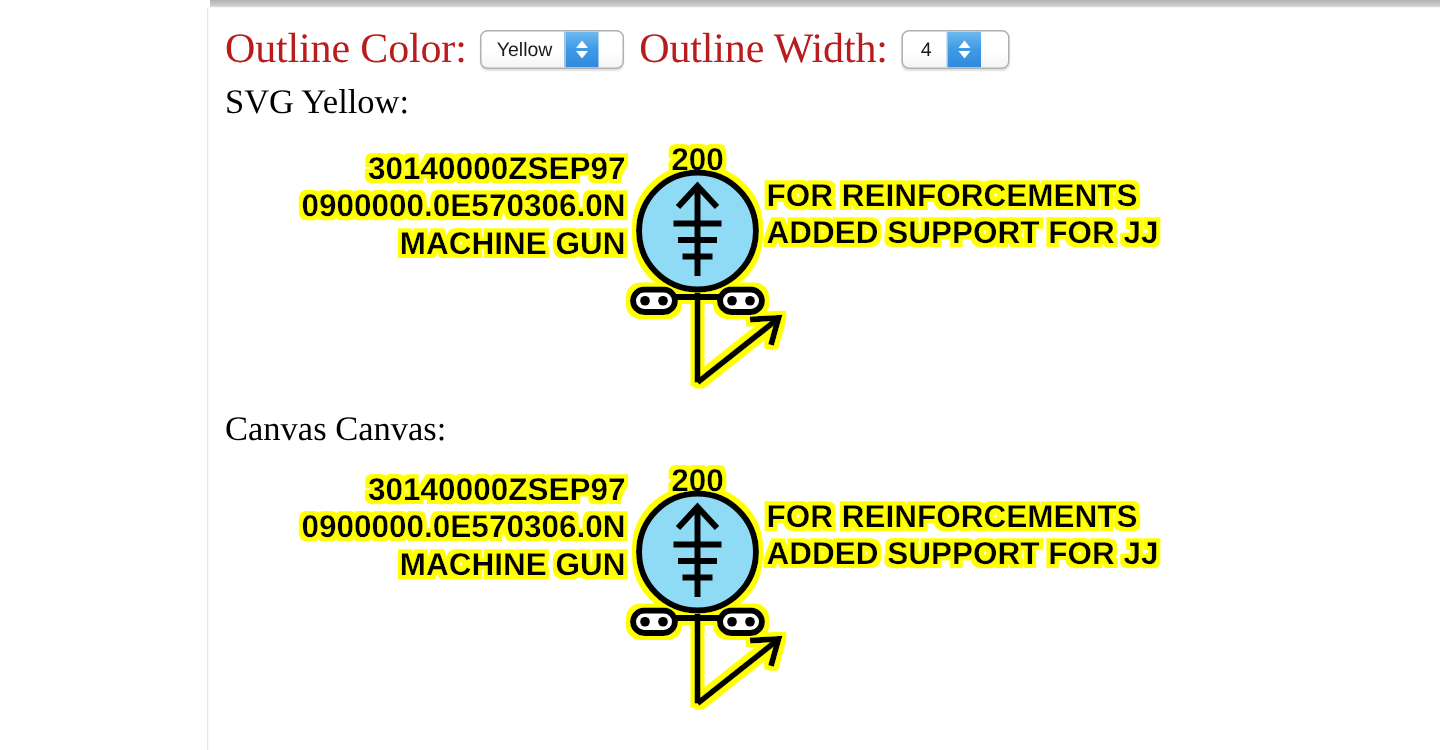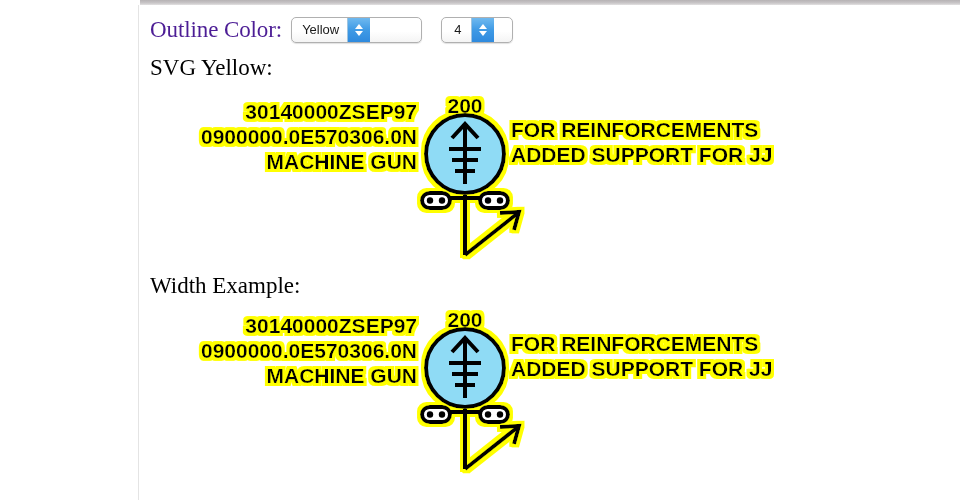--- a/index.html
+++ b/index.html
@@ -48,22 +48,22 @@
   .controls {
     position: absolute;
     left: 11px;
     top: 12px;
     display: flex;
     align-items: center;
     white-space: nowrap;
   }
   .ctl-label {
     font-family: "Liberation Serif", serif;
-    font-size: 23px;
-    color: #4c1d95;
+    font-size: 28px;
+    color: #b91c1c;
     letter-spacing: -0.1px;
     text-align: right;
   }
   .select-wrap {
     position: relative;
     display: inline-flex;
     align-items: center;
     height: 26px;
     margin-left: 9px;
     margin-right: 10px;
@@ -94,21 +94,21 @@
     gap: 2px;
   }
   .select-arrow-btn .tri {
     width: 0; height: 0;
     border-left: 4px solid transparent;
     border-right: 4px solid transparent;
   }
   .select-arrow-btn .tri.up   { border-bottom: 5px solid #ffffff; }
   .select-arrow-btn .tri.down { border-top: 5px solid #ffffff; }
 
-  .sel-color { width: 131px; }
+  .sel-color { width: 96px; }
   .sel-width { width: 72px; }
 
   
   .section-title {
     position: absolute;
     font-family: "Liberation Serif", serif;
     font-size: 23px;
     color: #000000;
   }
   #svg-title    { left: 11px; top: 50px; }
@@ -140,20 +140,21 @@
     <span class="ctl-label">Outline Color:</span>
 
     <span class="select-wrap sel-color">
       <span class="select-value">Yellow</span>
       <span class="select-arrow-btn">
         <span class="tri up"></span>
         <span class="tri down"></span>
       </span>
     </span>
 
+    <span class="ctl-label">Outline Width:</span>
 
     <span class="select-wrap sel-width">
       <span class="select-value narrow">4</span>
       <span class="select-arrow-btn">
         <span class="tri up"></span>
         <span class="tri down"></span>
       </span>
     </span>
   </div>
 
@@ -208,21 +209,21 @@
         <g stroke="#000" stroke-width="4" fill="none">
           <line x1="326" y1="108" x2="326" y2="168"></line>
           <line x1="326" y1="168" x2="379" y2="126"></line>
           <polyline points="361,126 380,125 375,143" fill="none"></polyline>
         </g>
       </g>
     </svg>
     </div>
   </div>
 
-  <div class="section-title" id="canvas-title">Width Example:</div>
+  <div class="section-title" id="canvas-title">Canvas Canvas:</div>
 
   <div class="sym-block" id="canvas-block">
     <div class="blurwrap">
     <svg width="720" height="180" viewBox="0 0 720 180">
       <defs>
         <filter id="yglow2" x="-60%" y="-60%" width="220%" height="220%">
           <feMorphology in="SourceAlpha" operator="dilate" radius="2.6" result="fat2"></feMorphology>
           <feFlood flood-color="#ffff00" result="yel2"></feFlood>
           <feComposite in="yel2" in2="fat2" operator="in" result="ring2"></feComposite>
           <feMerge>

